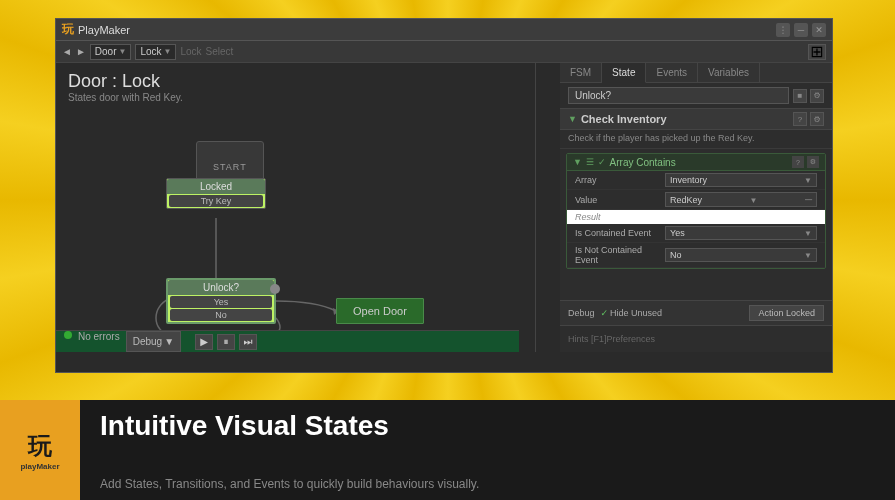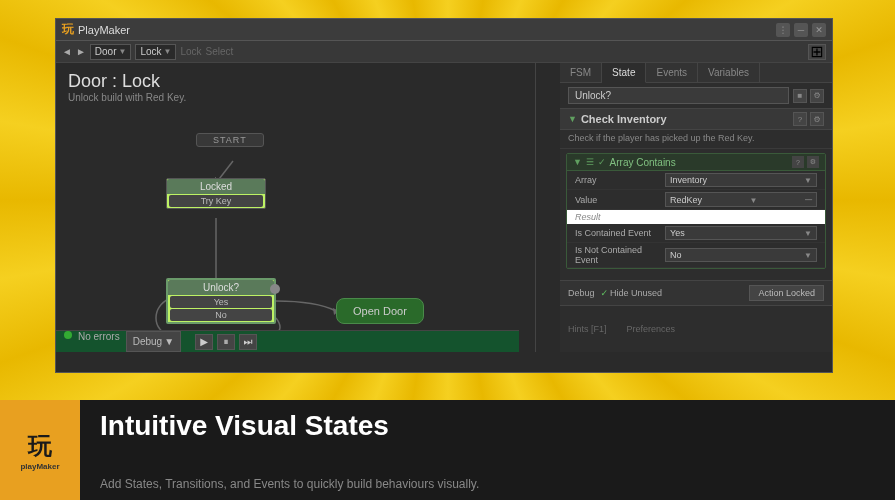--- a/index.html
+++ b/index.html
@@ -160,25 +160,25 @@
       font-size: 9px;
       color: #bbb;
       background: #444;
       margin: 1px 2px;
       border-radius: 2px;
       text-align: center;
     }
 
     .start-node {
       position: absolute;
-      top: 10px; left: 140px;
+      top: 18px; left: 140px;
       background: #383838;
       border: 1px solid #555;
       border-radius: 3px;
-      padding: 1px 16px;
+      padding: 20px 16px;
       font-size: 9px;
       color: #999;
       letter-spacing: 1px;
     }
 
     .locked-node {
       position: absolute;
       top: 55px; left: 110px;
       width: 100px;
     }
@@ -197,21 +197,21 @@
       width: 10px; height: 10px;
       background: #888;
       border-radius: 50%;
     }
 
     .open-door-node {
       position: absolute;
       top: 175px; left: 280px;
       background: #2a6a2a;
       border: 1px solid #4a8a4a;
-      border-radius: 8px;
+      border-radius: 1px;
       padding: 6px 16px;
       font-size: 11px;
       color: #ccc;
       cursor: pointer;
     }
 
     
     .pm-bottom-bar {
       position: absolute;
       bottom: 0; left: 0; right: 16px;
@@ -386,24 +386,23 @@
     .pm-hide-check { color: #60c060; }
     .pm-action-browser-btn {
       margin-left: auto;
       background: #444; border: 1px solid #555;
       color: #bbb; font-size: 9px;
       padding: 2px 8px; cursor: pointer;
     }
 
     .pm-hints-bar {
       background: #2d2d2d;
-      padding: 18px 8px;
+      padding: 8px 8px;
       display: flex; align-items: flex-start;
       border-top: 1px solid #444;
-      gap: 20px;
     }
     .pm-hints-text { color: #666; font-size: 9px; cursor: pointer; }
     .pm-prefs-text { color: #666; font-size: 9px; cursor: pointer; }
 
     
     .bottom-banner {
       position: absolute;
       bottom: 0; left: 0; width: 895px; height: 100px;
       background: #1a1a1a;
       display: flex;
@@ -474,21 +473,21 @@
     <span class="pm-tb-sep">Lock</span>
     <span class="pm-tb-sep">Select</span>
     <div class="pm-tb-icon">⊞</div>
   </div>
 
   <div class="pm-content">
 
     <div class="pm-fsm-panel">
       <div class="pm-state-title">
         <h2>Door : Lock</h2>
-        <div class="pm-state-subtitle">Unlock build with Red Key.</div>
+        <div class="pm-state-subtitle">States door with Red Key.</div>
       </div>
 
       <div class="pm-graph">
 
         <svg class="fsm-canvas">
 
           <line x1="177" y1="38" x2="160" y2="60" stroke="#666" stroke-width="1.5" marker-end="url(#arrow)"></line>
 
           <line x1="160" y1="95" x2="160" y2="158" stroke="#666" stroke-width="1.5"></line>
           <polygon points="157,158 163,158 160,163" fill="#666"></polygon>

